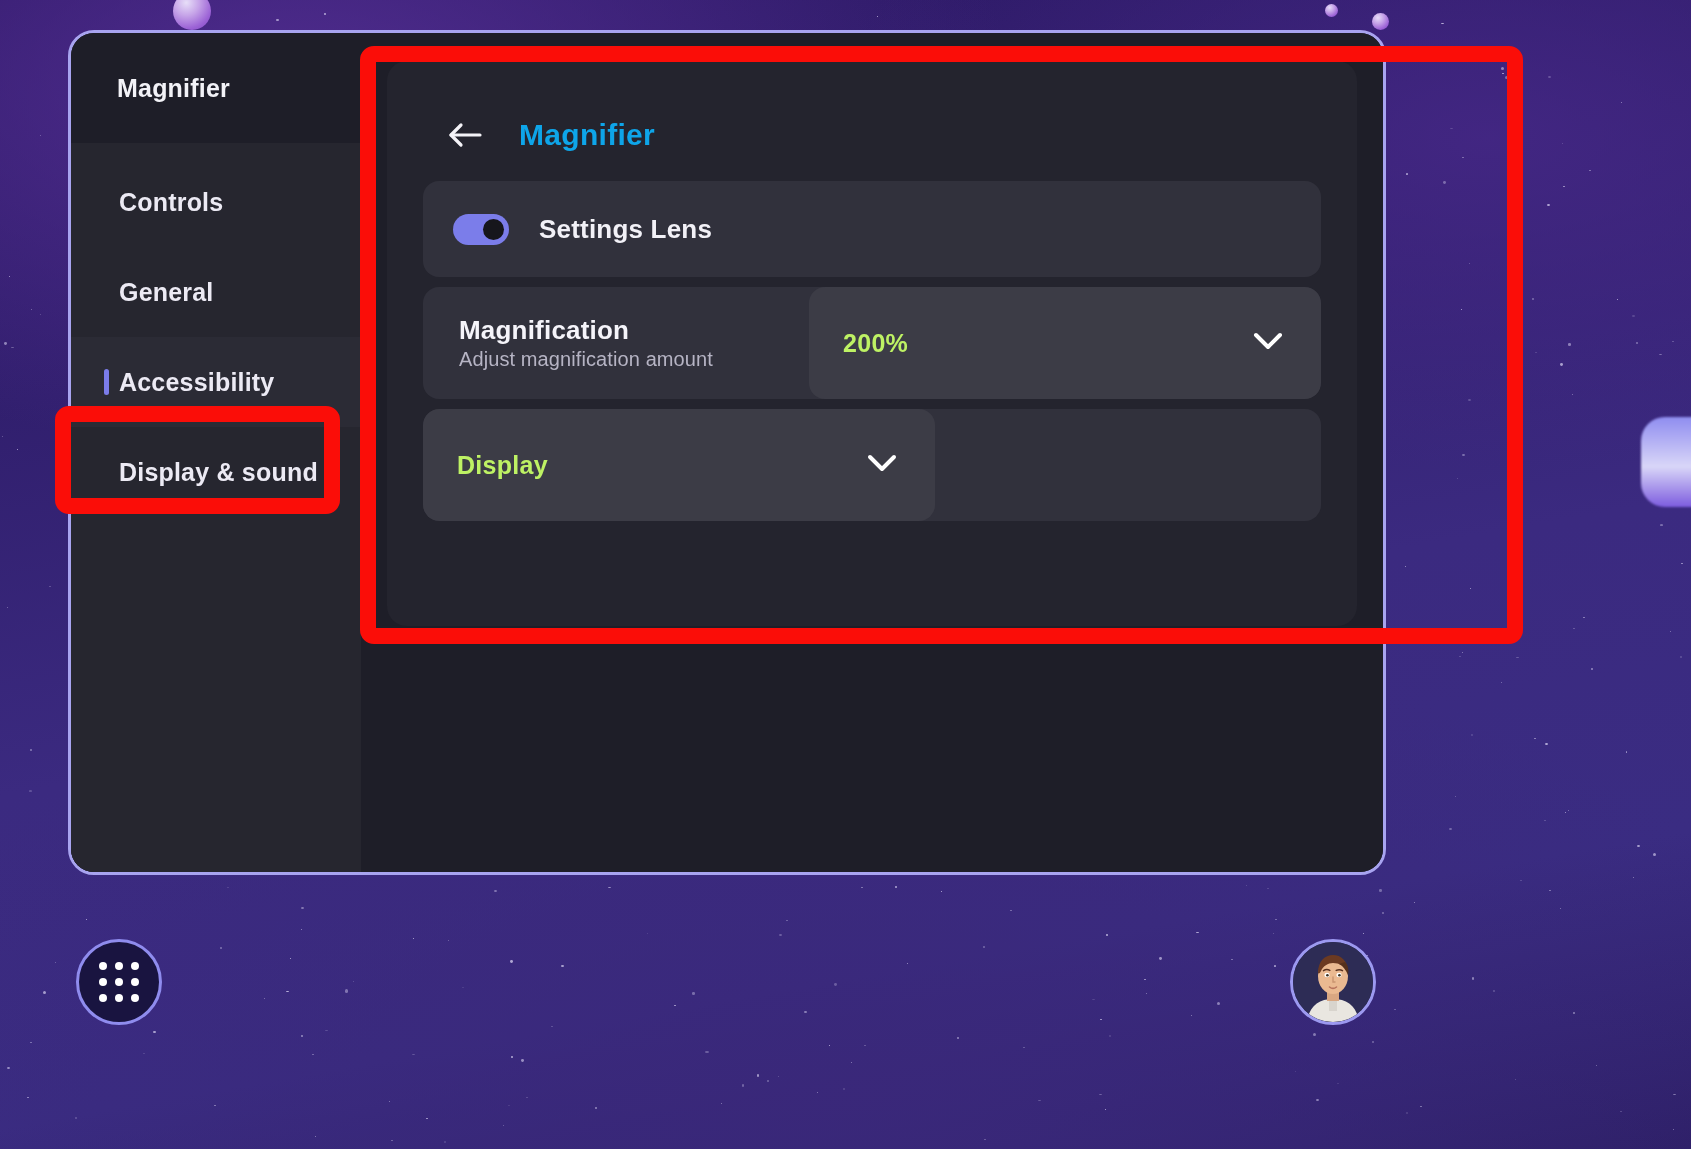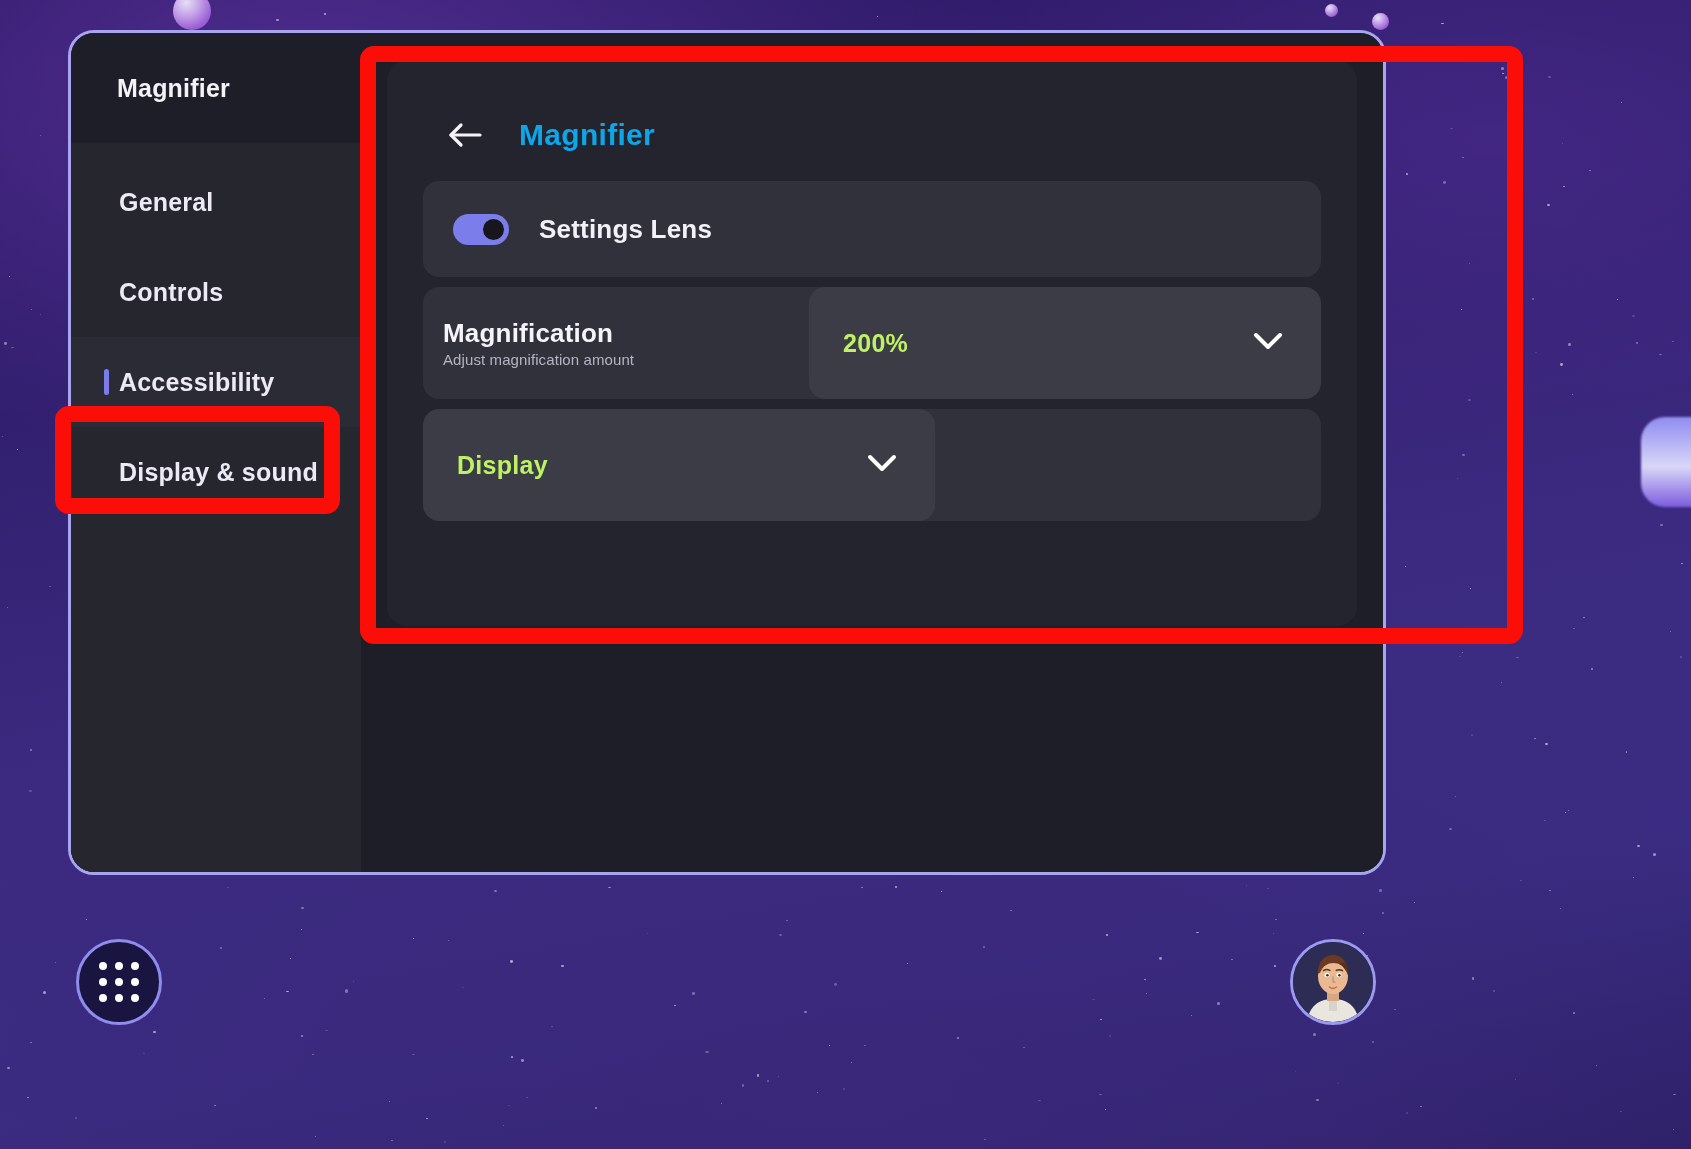--- a/index.html
+++ b/index.html
@@ -83,23 +83,23 @@
   .switch{
     width:56px; height:31px; border-radius:16px; background:#7b7dea;
     position:relative; flex:0 0 56px; cursor:pointer;
   }
   .switch .knob{
     position:absolute; top:5px; right:5px; width:21px; height:21px;
     border-radius:50%; background:#16161c;
   }
   .row-label{ color:#f2f1f7; font-size:26px; font-weight:bold; letter-spacing:.2px; }
 
-  .select-left{ flex:1; padding-left:20px; display:flex; flex-direction:column; justify-content:center; gap:2px; }
+  .select-left{ flex:1; padding-left:36px; display:flex; flex-direction:column; justify-content:center; gap:2px; }
   .select-title{ color:#f5f4fa; font-size:26px; font-weight:bold; letter-spacing:.2px; }
-  .select-sub{ color:#b6b4c4; font-size:15px; letter-spacing:.1px; }
+  .select-sub{ color:#b6b4c4; font-size:20px; letter-spacing:.1px; }
   .select-control{
     width:512px; height:100%; background:#3c3c46; border-radius:16px;
     display:flex; align-items:center; justify-content:space-between;
     padding:0 38px 0 34px; cursor:pointer;
   }
   .select-value{ color:#bef264; font-size:25px; font-weight:bold; letter-spacing:.3px; }
 
   
   .dock-btn{
     position:absolute; width:86px; height:86px; border-radius:50%;
@@ -323,25 +323,25 @@
   <div class="edge-glow"></div>
 </div>
 
 <div id="window">
 
   <div id="sidebar">
     <div id="sidebar-title">Magnifier</div>
     <div id="sidebar-list">
 
       <div class="nav-item">
+        <span>Controls</span>
+      </div>
+
+      <div class="nav-item">
         <span>General</span>
-      </div>
-
-      <div class="nav-item">
-        <span>Controls</span>
       </div>
 
       <div class="nav-item selected">
         <span class="accent"></span>
         <span>Accessibility</span>
       </div>
 
       <div class="nav-item">
         <span>Display &amp; sound</span>
       </div>

